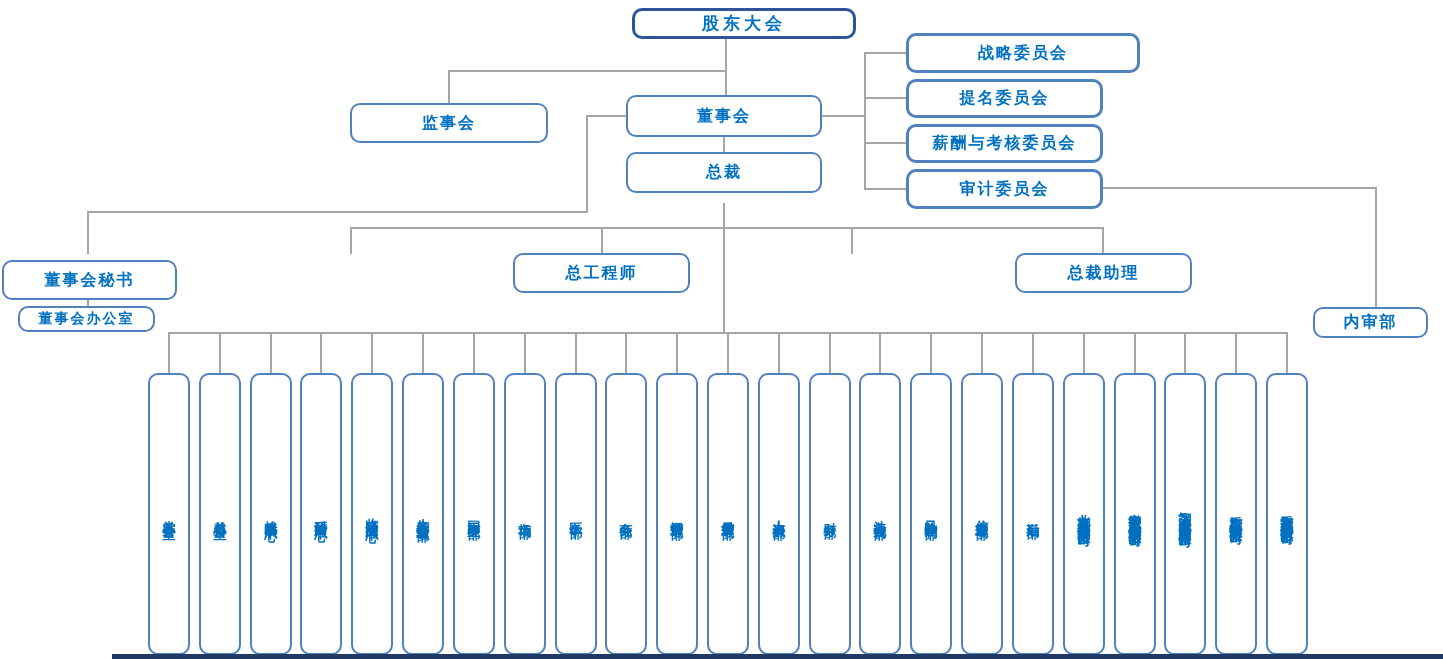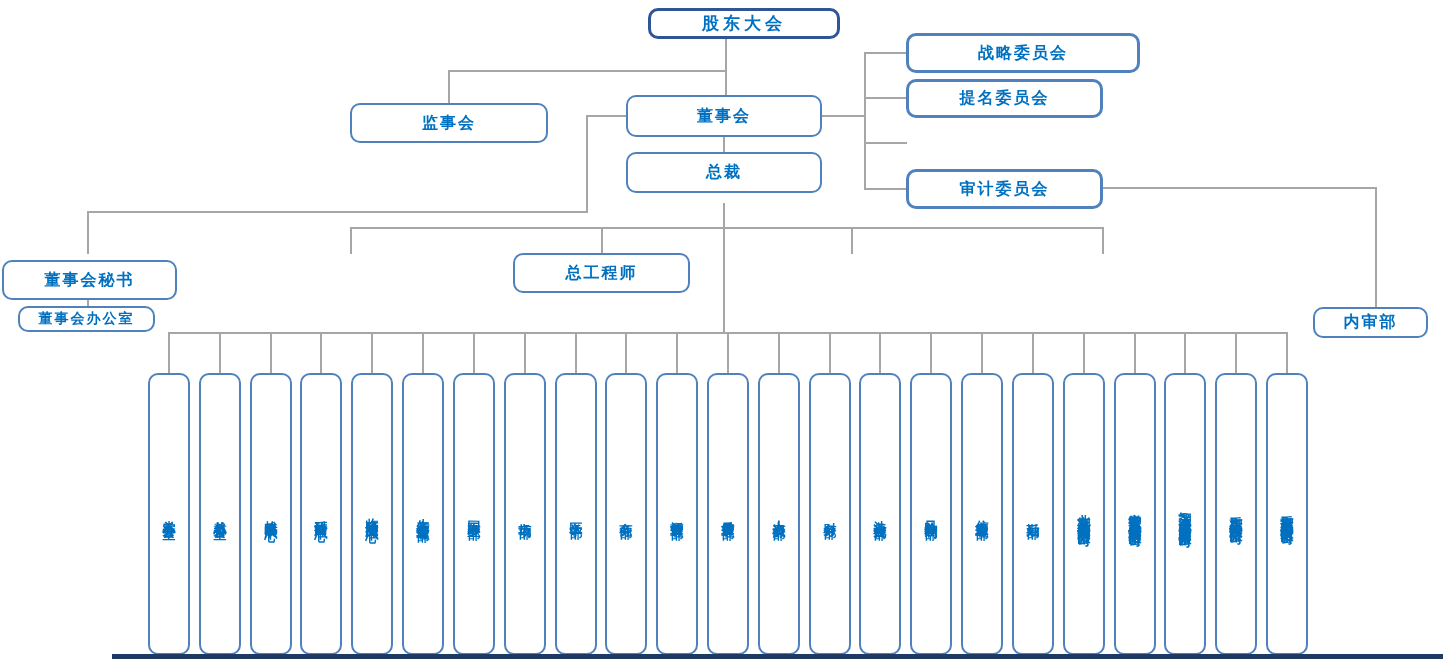--- a/index.html
+++ b/index.html
@@ -62,34 +62,36 @@
     left:112px;top:654px;width:1331px;height:5px;
     background:var(--bottom-bar,#1F3864);
     z-index:3;
   }
 </style>
 </head>
 <body>
 
 <div id="canvas">
 
-  <div class="node top" style="left:648px;top:8px;width:192px;height:31px">股东大会</div>
+  <div class="node top" style="left:632px;top:8px;width:224px;height:31px">股东大会</div>
 
   <div class="node" style="left:350px;top:103px;width:198px;height:40px">监事会</div>
 
   <div class="node" style="left:626px;top:95px;width:196px;height:42px">董事会</div>
 
   <div class="node" style="left:626px;top:152px;width:196px;height:41px">总裁</div>
 
   <div class="node committee" style="left:906px;top:33px;width:234px;height:40px">战略委员会</div>
   <div class="node committee" style="left:906px;top:79px;width:197px;height:39px">提名委员会</div>
+  <div class="node committee" style="left:906px;top:124px;width:197px;height:39px">薪酬与考核委员会</div>
   <div class="node committee" style="left:906px;top:169px;width:197px;height:40px">审计委员会</div>
 
   <div class="node" style="left:2px;top:260px;width:175px;height:40px">董事会秘书</div>
   <div class="node" style="left:513px;top:253px;width:177px;height:40px">总工程师</div>
+  <div class="node" style="left:1015px;top:253px;width:177px;height:40px">总裁助理</div>
 
   <div class="node" style="left:18px;top:306px;width:137px;height:26px;font-size:14px">董事会办公室</div>
 
   <div class="node" style="left:1313px;top:307px;width:115px;height:31px">内审部</div>
 
   <div id="bottom-bar"></div>
 <div class="dept" style="left: 148px;">党委办公室</div>
     <div class="conn" style="left: 168px; top: 332px; width: 2px; height: 42px;"></div>
     <div class="dept" style="left: 199px;">总裁办公室</div>
     <div class="conn" style="left: 219px; top: 332px; width: 2px; height: 42px;"></div>

